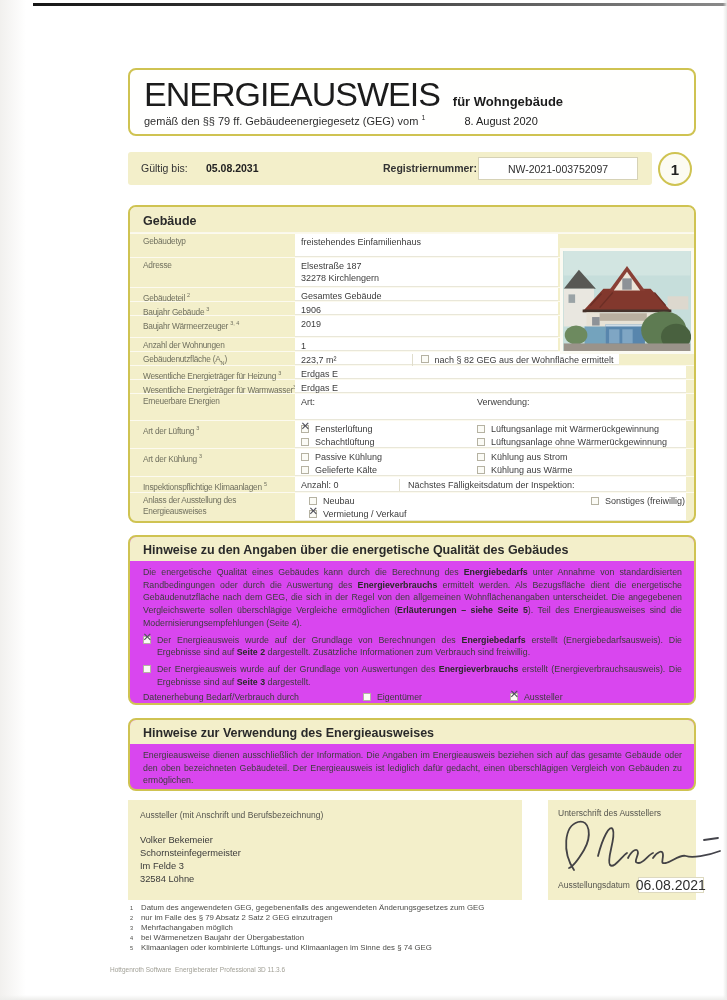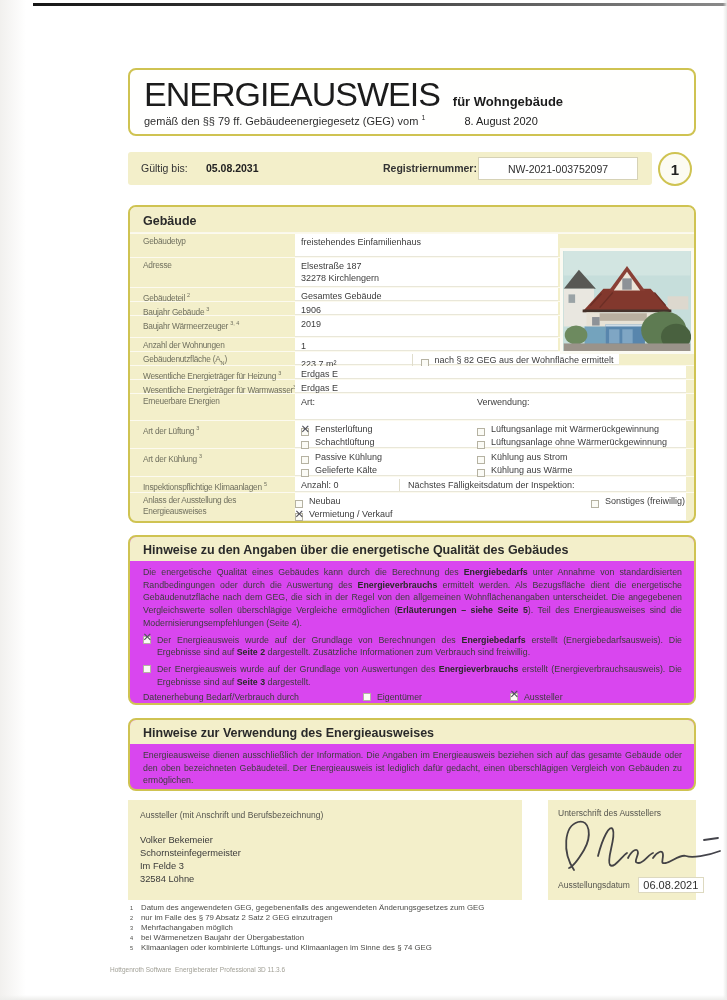--- a/index.html
+++ b/index.html
@@ -48,21 +48,21 @@
   
   .building { top:205px; height:318px; background:#f3efca; }
   .building .panel-title { border-bottom:1px solid #faf8ec; padding-top:7px; }
   .g-row { display:flex; border-top:1px solid rgba(255,255,255,.7); }
   .g-lbl { width:165px; flex:none; padding:2px 2px 0 13px; font-size:8.3px; letter-spacing:-0.25px;
            color:#70705f; white-space:nowrap; line-height:11px; }
   .g-lbl sup, .g-lbl sub { font-size:5.5px; letter-spacing:0; }
   .g-val { background:#fff; border-bottom:1px solid #e9e7d9; font-size:9px; color:#3d3d3d;
            padding:2px 0 0 6px; line-height:12px; position:relative; }
   .narrow { width:263px; } .wide { flex:1; margin-right:8px; } .mid { width:324px; }
-  .opt { display:flex; align-items:flex-end; font-size:9px; color:#3d3d3d; line-height:13px; }
+  .opt { display:flex; align-items:flex-start; font-size:9px; color:#3d3d3d; line-height:13px; }
   .cb { display:inline-block; width:8px; height:8px; border:1px solid #b5b2a2; background:#fbfbf6;
         position:relative; flex:none; margin:2px 6px 0 0; }
   .cbx { position:absolute; top:-5px; left:-1.5px; font-size:11.5px; color:#50505a; line-height:1; font-weight:400; }
   .photo-frame { position:absolute; left:430px; top:41px; width:134px; height:106px; z-index:2;
                  border:3px solid #fbfaf2; background:#c6dedb; }
   .abs-col { position:absolute; top:2px; }
 
   
   .hq { top:535px; height:170px; }
   .hv { top:718px; height:73px; }
@@ -75,21 +75,21 @@
 
   
   .aus-left { position:absolute; left:128px; top:800px; width:394px; height:100px; background:#f3efca;
               padding:10px 12px; }
   .aus-right { position:absolute; left:548px; top:800px; width:148px; height:100px; background:#f3efca;
                padding:8px 0 0 10px; }
   .small-lbl { font-size:8.5px; color:#55554e; }
   .aus-lines { margin-top:14px; font-size:9.3px; color:#3a3a3a; line-height:13px; }
   .datum-row { position:absolute; left:10px; bottom:7px; display:flex; align-items:center; }
   .datum-box { width:66px; height:16px; background:#fff; border:1px solid #ddd9c0; margin-left:8px;
-               display:flex; align-items:center; justify-content:center; font-size:11px; color:#2f2f2f; }
+               display:flex; align-items:center; justify-content:center; font-size:14px; color:#2f2f2f; }
   .signature { position:absolute; left:552px; top:812px; width:175px; height:72px; z-index:3; }
 
   
   .footnotes { position:absolute; left:128px; top:903px; width:520px; }
   .fn { display:flex; font-size:7.8px; color:#4c4c48; line-height:9.6px; }
   .fn .n { width:13px; flex:none; font-size:5.6px; padding-top:0.5px; text-align:left; padding-left:2px; }
   .footer { position:absolute; left:110px; top:966px; font-size:6.5px; color:#a09f95; white-space:pre; }
 </style>
 </head>
 <body>
@@ -260,21 +260,21 @@
       <span class="abs-col" style="left:6px">Anzahl: 0</span>
       <span class="abs-col" style="left:104px;border-left:1px solid #dfdcca;padding-left:8px">Nächstes Fälligkeitsdatum der Inspektion:</span>
     </div>
   </div>
   <div class="g-row" style="height:29px">
     <div class="g-lbl">
       <div>Anlass der Ausstellung des</div>
       <div>Energieausweises</div>
     </div>
     <div class="g-val wide">
-      <div class="abs-col" style="left:0">
+      <div class="abs-col" style="left:14px">
         <div class="opt">
             <span class="cb"></span>
             <span>Neubau</span>
           </div>
         <div class="opt">
             <span class="cb">
               <span class="cbx">✕</span>
             </span>
             <span>Vermietung / Verkauf</span>
           </div>

